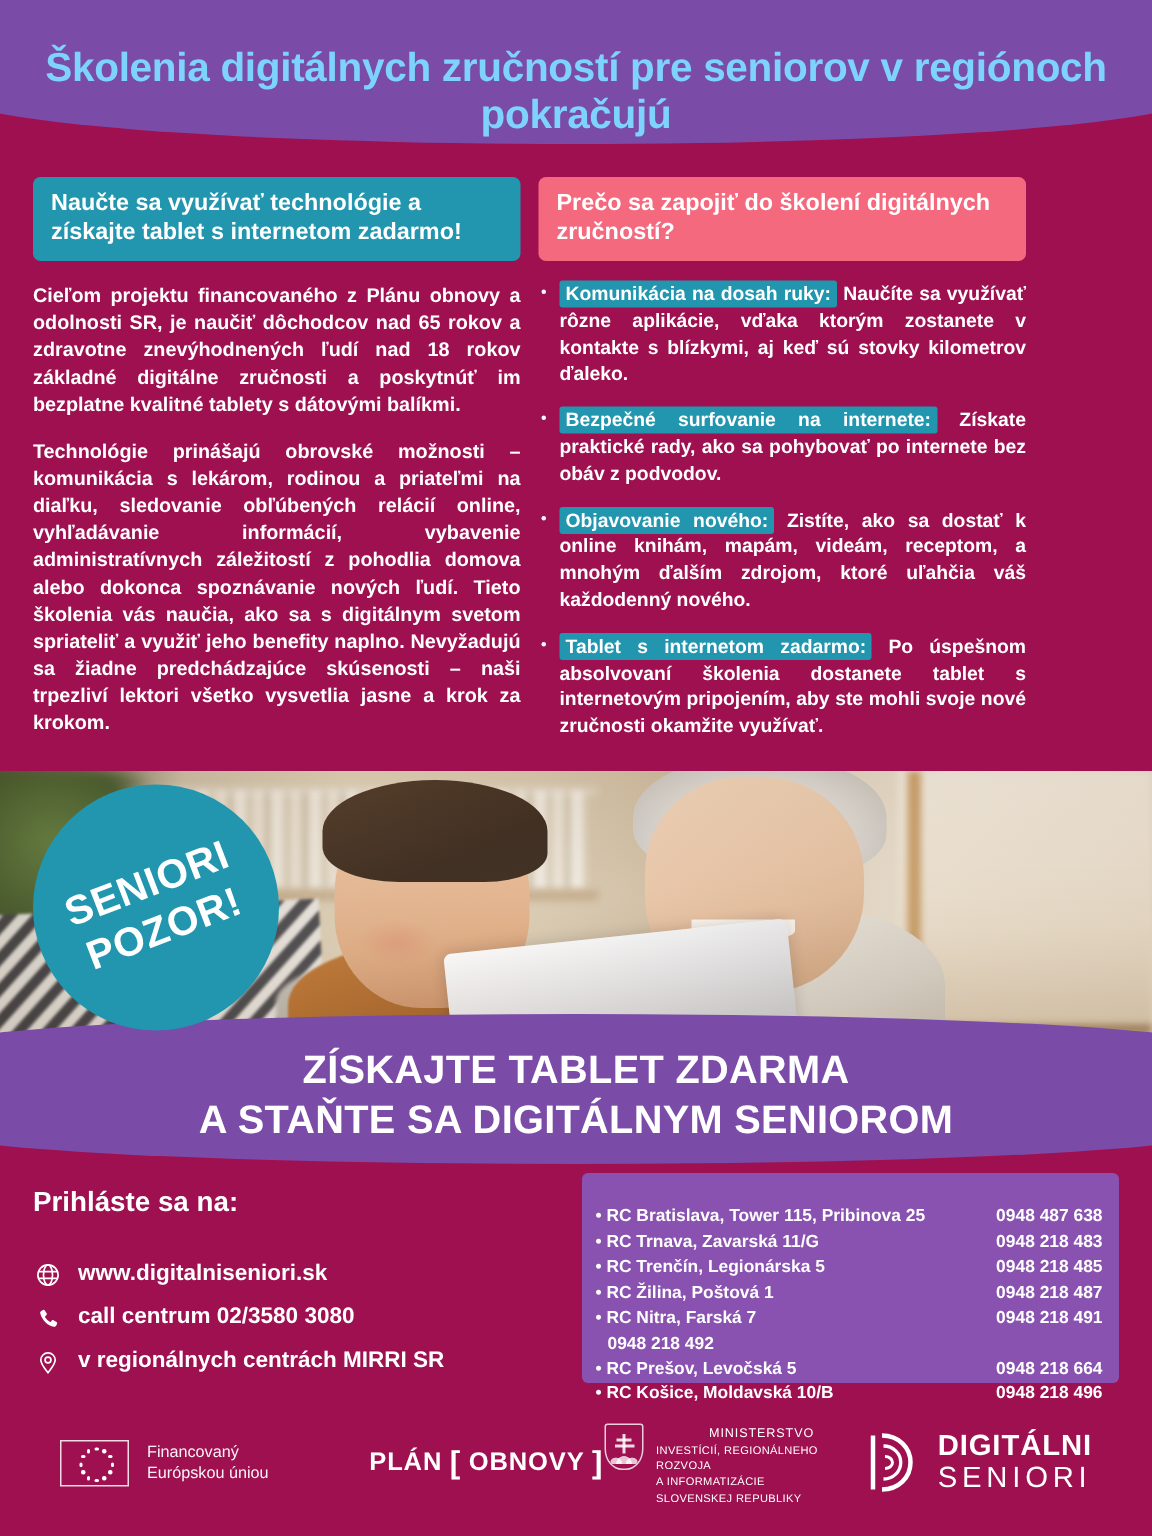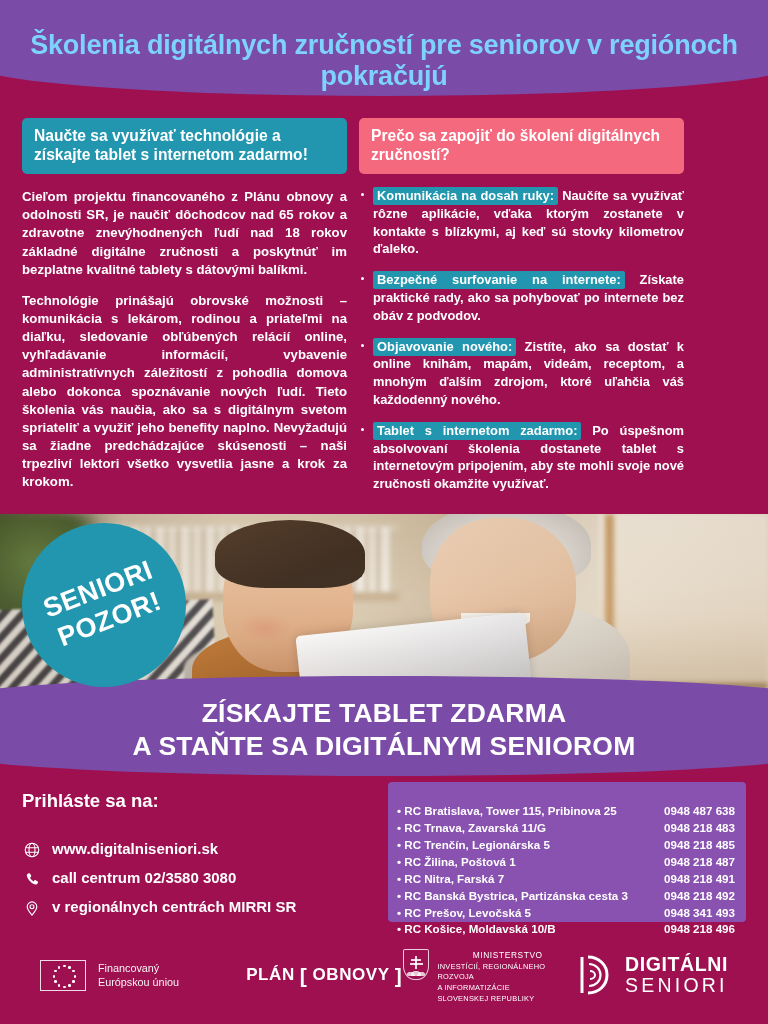--- a/index.html
+++ b/index.html
@@ -491,26 +491,25 @@
         </div>
         <div class="center-row">
           <span class="cname">RC Žilina, Poštová 1</span>
           <span class="cphone">0948 218 487</span>
         </div>
         <div class="center-row">
           <span class="cname">RC Nitra, Farská 7</span>
           <span class="cphone">0948 218 491</span>
         </div>
         <div class="center-row">
-          <span class="cname">RC Banská Bystrica, Partizánska cesta 3</span>
           <span class="cphone">0948 218 492</span>
         </div>
         <div class="center-row">
           <span class="cname">RC Prešov, Levočská 5</span>
-          <span class="cphone">0948 341 493</span>
+          <span class="cphone">0948 218 664</span>
         </div>
         <div class="center-row">
           <span class="cname">RC Košice, Moldavská 10/B</span>
           <span class="cphone">0948 218 496</span>
         </div>
       </div>
   </div>
 
   <div class="footer">
 

